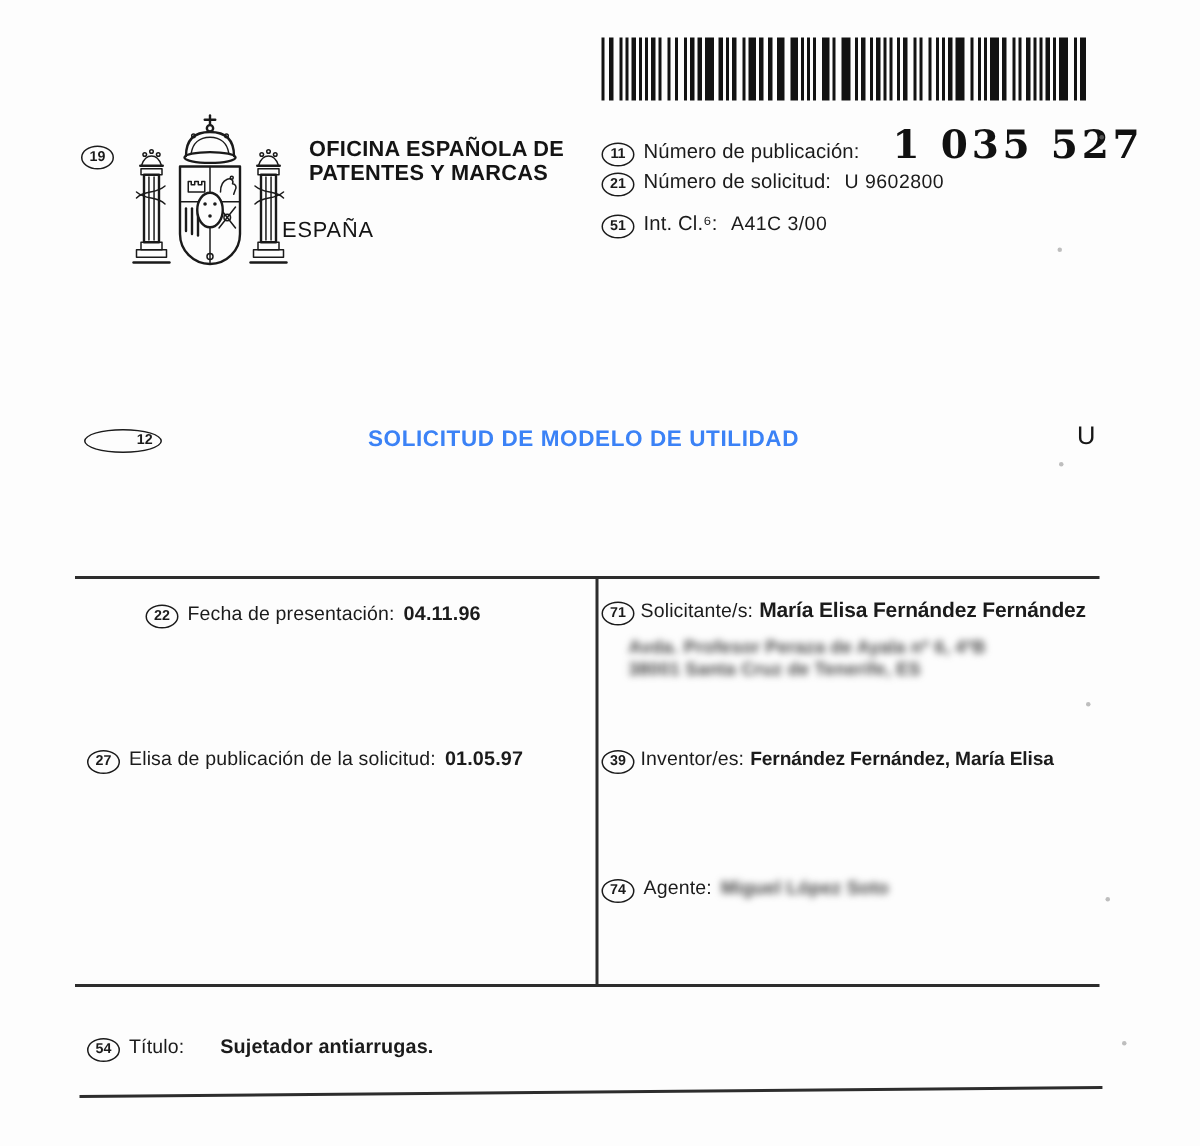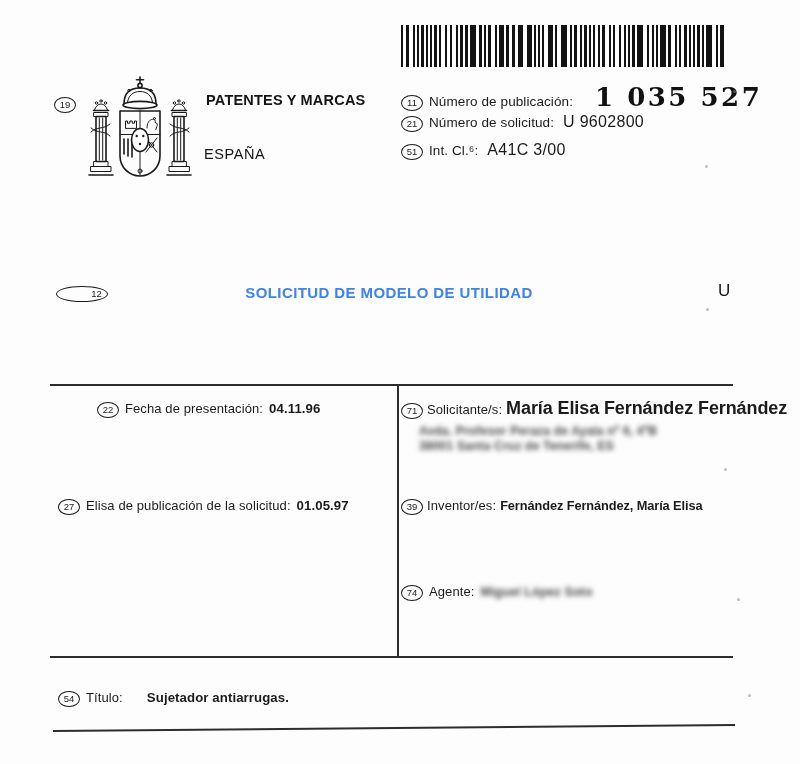--- a/index.html
+++ b/index.html
@@ -5,40 +5,40 @@
   html,body{margin:0;padding:0;background:#ffffff;}
   .page{
     position:relative;width:800px;height:764px;background:#fdfdfd;overflow:hidden;
     font-family:"Liberation Sans","DejaVu Sans",sans-serif;color:#1b1b1b;
   }
   
   .circ{
     display:inline-flex;align-items:center;justify-content:center;
     min-width:15px;height:14px;padding:0 2.5px;
     border:1.3px solid #1b1b1b;border-radius:50%;
-    font-size:9.5px;font-weight:400;letter-spacing:0;line-height:1;flex:0 0 auto;
+    font-size:9.5px;font-weight:700;letter-spacing:0;line-height:1;flex:0 0 auto;
   }
   .abs{position:absolute;}
   .row{position:absolute;display:flex;align-items:baseline;gap:6px;white-space:nowrap;}
   .lbl{font-size:13px;letter-spacing:0.1px;}
   .val{font-weight:700;font-size:13.2px;letter-spacing:0.1px;}
   
   .office{left:206px;top:92px;font-size:14.5px;font-weight:600;line-height:16px;letter-spacing:0.2px;color:#141414;}
-  .country{left:204px;top:146px;font-size:14.5px;letter-spacing:0.6px;color:#141414;}
+  .country{left:188px;top:146px;font-size:14.5px;letter-spacing:0.6px;color:#141414;}
   
   .barcode{left:401px;top:25px;width:322px;height:42px;display:flex;align-items:stretch;}
   .barcode i,.barcode b{display:block;height:100%;flex:0 0 auto;}
   .barcode i{background:#121212;}
   
   .hrow .lbl{font-size:13.5px;}
   .pubnum{
     font-family:"DejaVu Serif","Liberation Serif",serif;font-weight:700;
     font-size:26px;letter-spacing:2.5px;margin-left:16px;line-height:1;color:#111;
   }
-  .bigval{font-size:16px;letter-spacing:0.3px;margin-left:3px;}
+  .bigval{font-size:13px;letter-spacing:0.3px;margin-left:3px;}
   
   .doc-title{
     left:56px;right:78px;top:284px;text-align:center;
     font-size:15px;font-weight:700;letter-spacing:0.4px;color:#3b82f6;
   }
   .kind{left:718px;top:281px;font-size:17px;color:#161616;}
   
   .rule{position:absolute;background:#2d2d2d;}
   
   .blurred{filter:blur(2.4px);color:#474747;font-weight:700;white-space:nowrap;}
@@ -104,20 +104,21 @@
         <rect class="thin" x="7" y="92.5" width="20" height="5"></rect>
         <line x1="5" y1="101" x2="29" y2="101"></line>
         <path class="thin" d="M7,54 C14,60 20,56 26,62"></path>
         <path class="thin" d="M26,50 C19,56 13,52 7,58"></path>
       </g>
       <use href="#pillar" transform="translate(112,0) scale(-1,1)"></use>
     </g>
   </svg>
 
   <div class="abs office">
+    <div>OFICINA ESPAÑOLA DE</div>
     <div>PATENTES Y MARCAS</div>
   </div>
   <div class="abs country">ESPAÑA</div>
 
   <div class="abs barcode">
       <i style="width:2px"></i>
       <b style="width:3px"></b>
       <i style="width:3px"></i>
       <b style="width:4px"></b>
       <i style="width:2px"></i>
@@ -272,21 +273,21 @@
 
   <div class="row" style="left:58px;top:498px;">
     <span class="circ">27</span>
     <span class="lbl">Elisa de publicación de la solicitud:</span>
     <span class="val">01.05.97</span>
   </div>
 
   <div class="row" style="left:401px;top:398px;gap:4px;">
     <span class="circ">71</span>
     <span class="lbl">Solicitante/s:</span>
-    <span class="val" style="font-size:18px;letter-spacing:-0.1px;">María Elisa Fernández Fernández</span>
+    <span class="val" style="font-size:14px;letter-spacing:-0.1px;">María Elisa Fernández Fernández</span>
   </div>
 
   <div class="abs addr blurred">
     <div>Avda. Profesor Peraza de Ayala nº 6, 4ºB</div>
     <div>38001 Santa Cruz de Tenerife, ES</div>
   </div>
 
   <div class="row" style="left:401px;top:498px;gap:4px;">
     <span class="circ">39</span>
     <span class="lbl">Inventor/es:</span>

